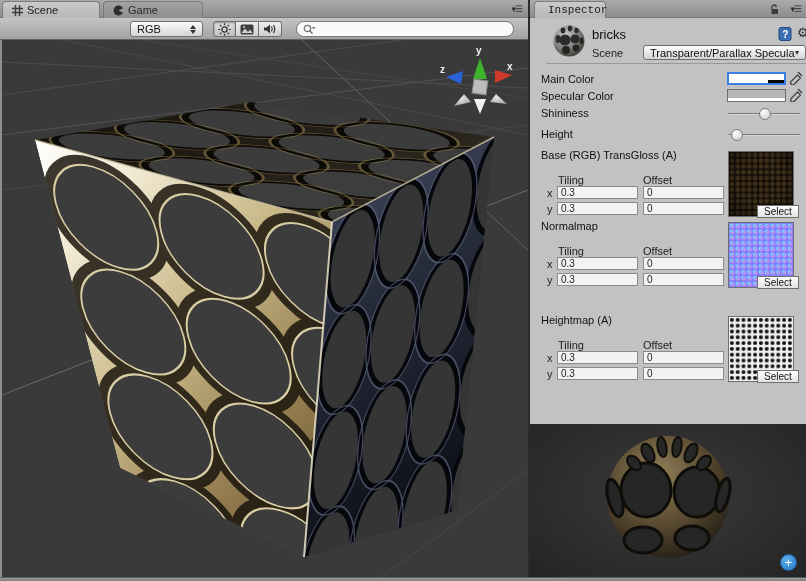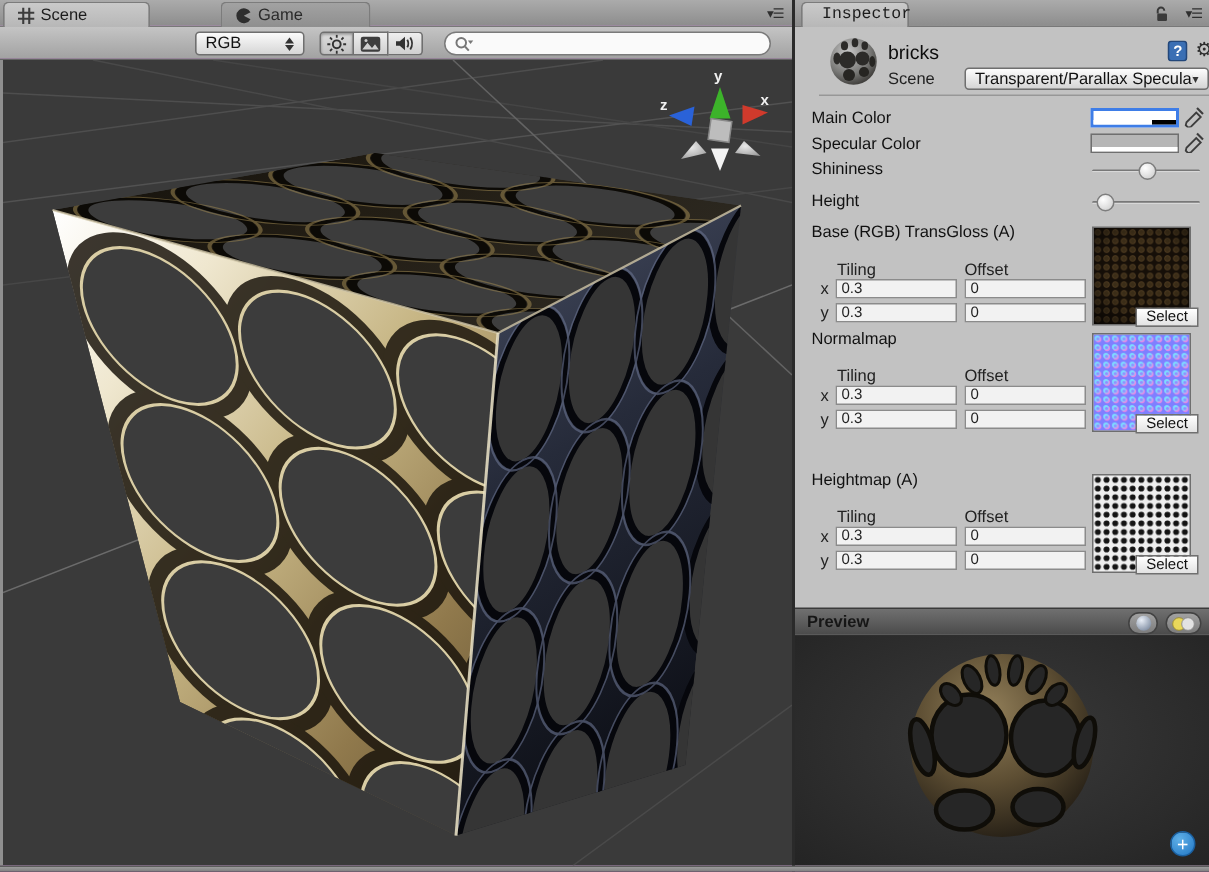--- a/index.html
+++ b/index.html
@@ -1,27 +1,27 @@
 <!DOCTYPE html>
 <html><head>
 <meta charset="utf-8">
 <style>
   * { margin:0; padding:0; box-sizing:border-box; }
   html,body { width:806px; height:581px; overflow:hidden; }
   body { font-family:"Liberation Sans", sans-serif; font-size:11px; color:#111; background:#3c3c3c; position:relative; }
 
   
-  #window { position:absolute; left:0; top:0; width:806px; height:581px; background:#f0abfc; }
+  #window { position:absolute; left:0; top:0; width:806px; height:581px; background:#6d28d9; }
   #bottom-bar { position:absolute; left:0; top:577px; width:806px; height:4px; background:linear-gradient(#9b9b9b,#7f7f7f); border-top:1px solid #5c5c5c; }
 
   
   .tabbar { position:absolute; top:0; height:18px; background:linear-gradient(#ababab,#8d8d8d); border-bottom:1px solid #787878; }
   .tab { position:absolute; top:1px; height:17px; display:flex; align-items:center; gap:4px; padding:0 9px; border-radius:4px 4px 0 0; border:1px solid #7c7c7c; border-bottom:none; font-size:11px; color:#1c1c1c; }
   .tab.active { background:linear-gradient(#cacaca,#b7b7b7); }
-  .tab.inactive { background:linear-gradient(#a2a2a2,#8f8f8f); color:#2a2a2a;margin-left:44px; }
+  .tab.inactive { background:linear-gradient(#a2a2a2,#8f8f8f); color:#2a2a2a; }
   .menu-glyph { font-size:9px; color:#2e2e2e; letter-spacing:-1px; }
 
   
   #scene-toolbar { position:absolute; left:0; top:18px; width:528px; height:22px; background:linear-gradient(#c4c4c4,#a2a2a2); border-bottom:1px solid #636363; }
   .popup { position:absolute; top:3px; height:16px; background:linear-gradient(#fbfbfb,#d6d6d6); border:1px solid #6f6f6f; border-radius:3px; display:flex; align-items:center; padding:0 6px; color:#111; }
   .popup .updown { margin-left:auto; display:flex; flex-direction:column; align-items:center; gap:1px; }
   .tri-up { width:0; height:0; border-left:3px solid transparent; border-right:3px solid transparent; border-bottom:4px solid #333; }
   .tri-dn { width:0; height:0; border-left:3px solid transparent; border-right:3px solid transparent; border-top:4px solid #333; }
   .tbtn { position:absolute; top:3px; height:16px; width:23px; background:linear-gradient(#efefef,#cfcfcf); border:1px solid #6f6f6f; display:flex; align-items:center; justify-content:center; }
   .tbtn.pressed { background:linear-gradient(#dedede,#c2c2c2); box-shadow:inset 0 1px 2px rgba(0,0,0,.35); }
@@ -469,40 +469,20 @@
               <rect width="5.8" height="5.8" fill="#efefef"></rect>
               <circle cx="2.9" cy="2.9" r="2" fill="#141414"></circle>
             </pattern>
           </defs>
           <rect width="64" height="64" fill="url(#patHeight)"></rect>
         </svg>
       </div>
       <div class="select-btn">Select</div>
     </div>
 
-    <div id="preview-bar">
-      <span id="preview-title">Preview</span>
-      <div class="pv-btn" style="left:222px; width:20px;">
-        <svg width="11" height="11" viewBox="0 0 11 11">
-          <defs>
-              <radialGradient id="pvSph" cx="0.35" cy="0.3" r="0.8">
-                <stop offset="0" stop-color="#e8eef6"></stop>
-                <stop offset="1" stop-color="#7d8ba0"></stop>
-              </radialGradient>
-            </defs>
-          <circle cx="5.5" cy="5.5" r="5" fill="url(#pvSph)"></circle>
-        </svg>
-      </div>
-      <div class="pv-btn" style="left:247px; width:24px;">
-        <svg width="16" height="10" viewBox="0 0 16 10">
-          <circle cx="5" cy="5" r="4.2" fill="#e9d75a" stroke="#9a8a2c" stroke-width="0.6"></circle>
-          <circle cx="11" cy="5" r="4.2" fill="#e2e2e2" stroke="#8a8a8a" stroke-width="0.6"></circle>
-        </svg>
-      </div>
-    </div>
     <div id="preview-area">
       <svg width="276" height="153" viewBox="0 0 276 153">
         <defs>
           <radialGradient id="sphGrad" cx="0.42" cy="0.32" r="0.85">
             <stop offset="0" stop-color="#93805a"></stop>
               <stop offset="0.45" stop-color="#5d4e33"></stop>
             <stop offset="0.8" stop-color="#2a2318"></stop>
               <stop offset="1" stop-color="#17130d"></stop>
           </radialGradient>
         </defs>

